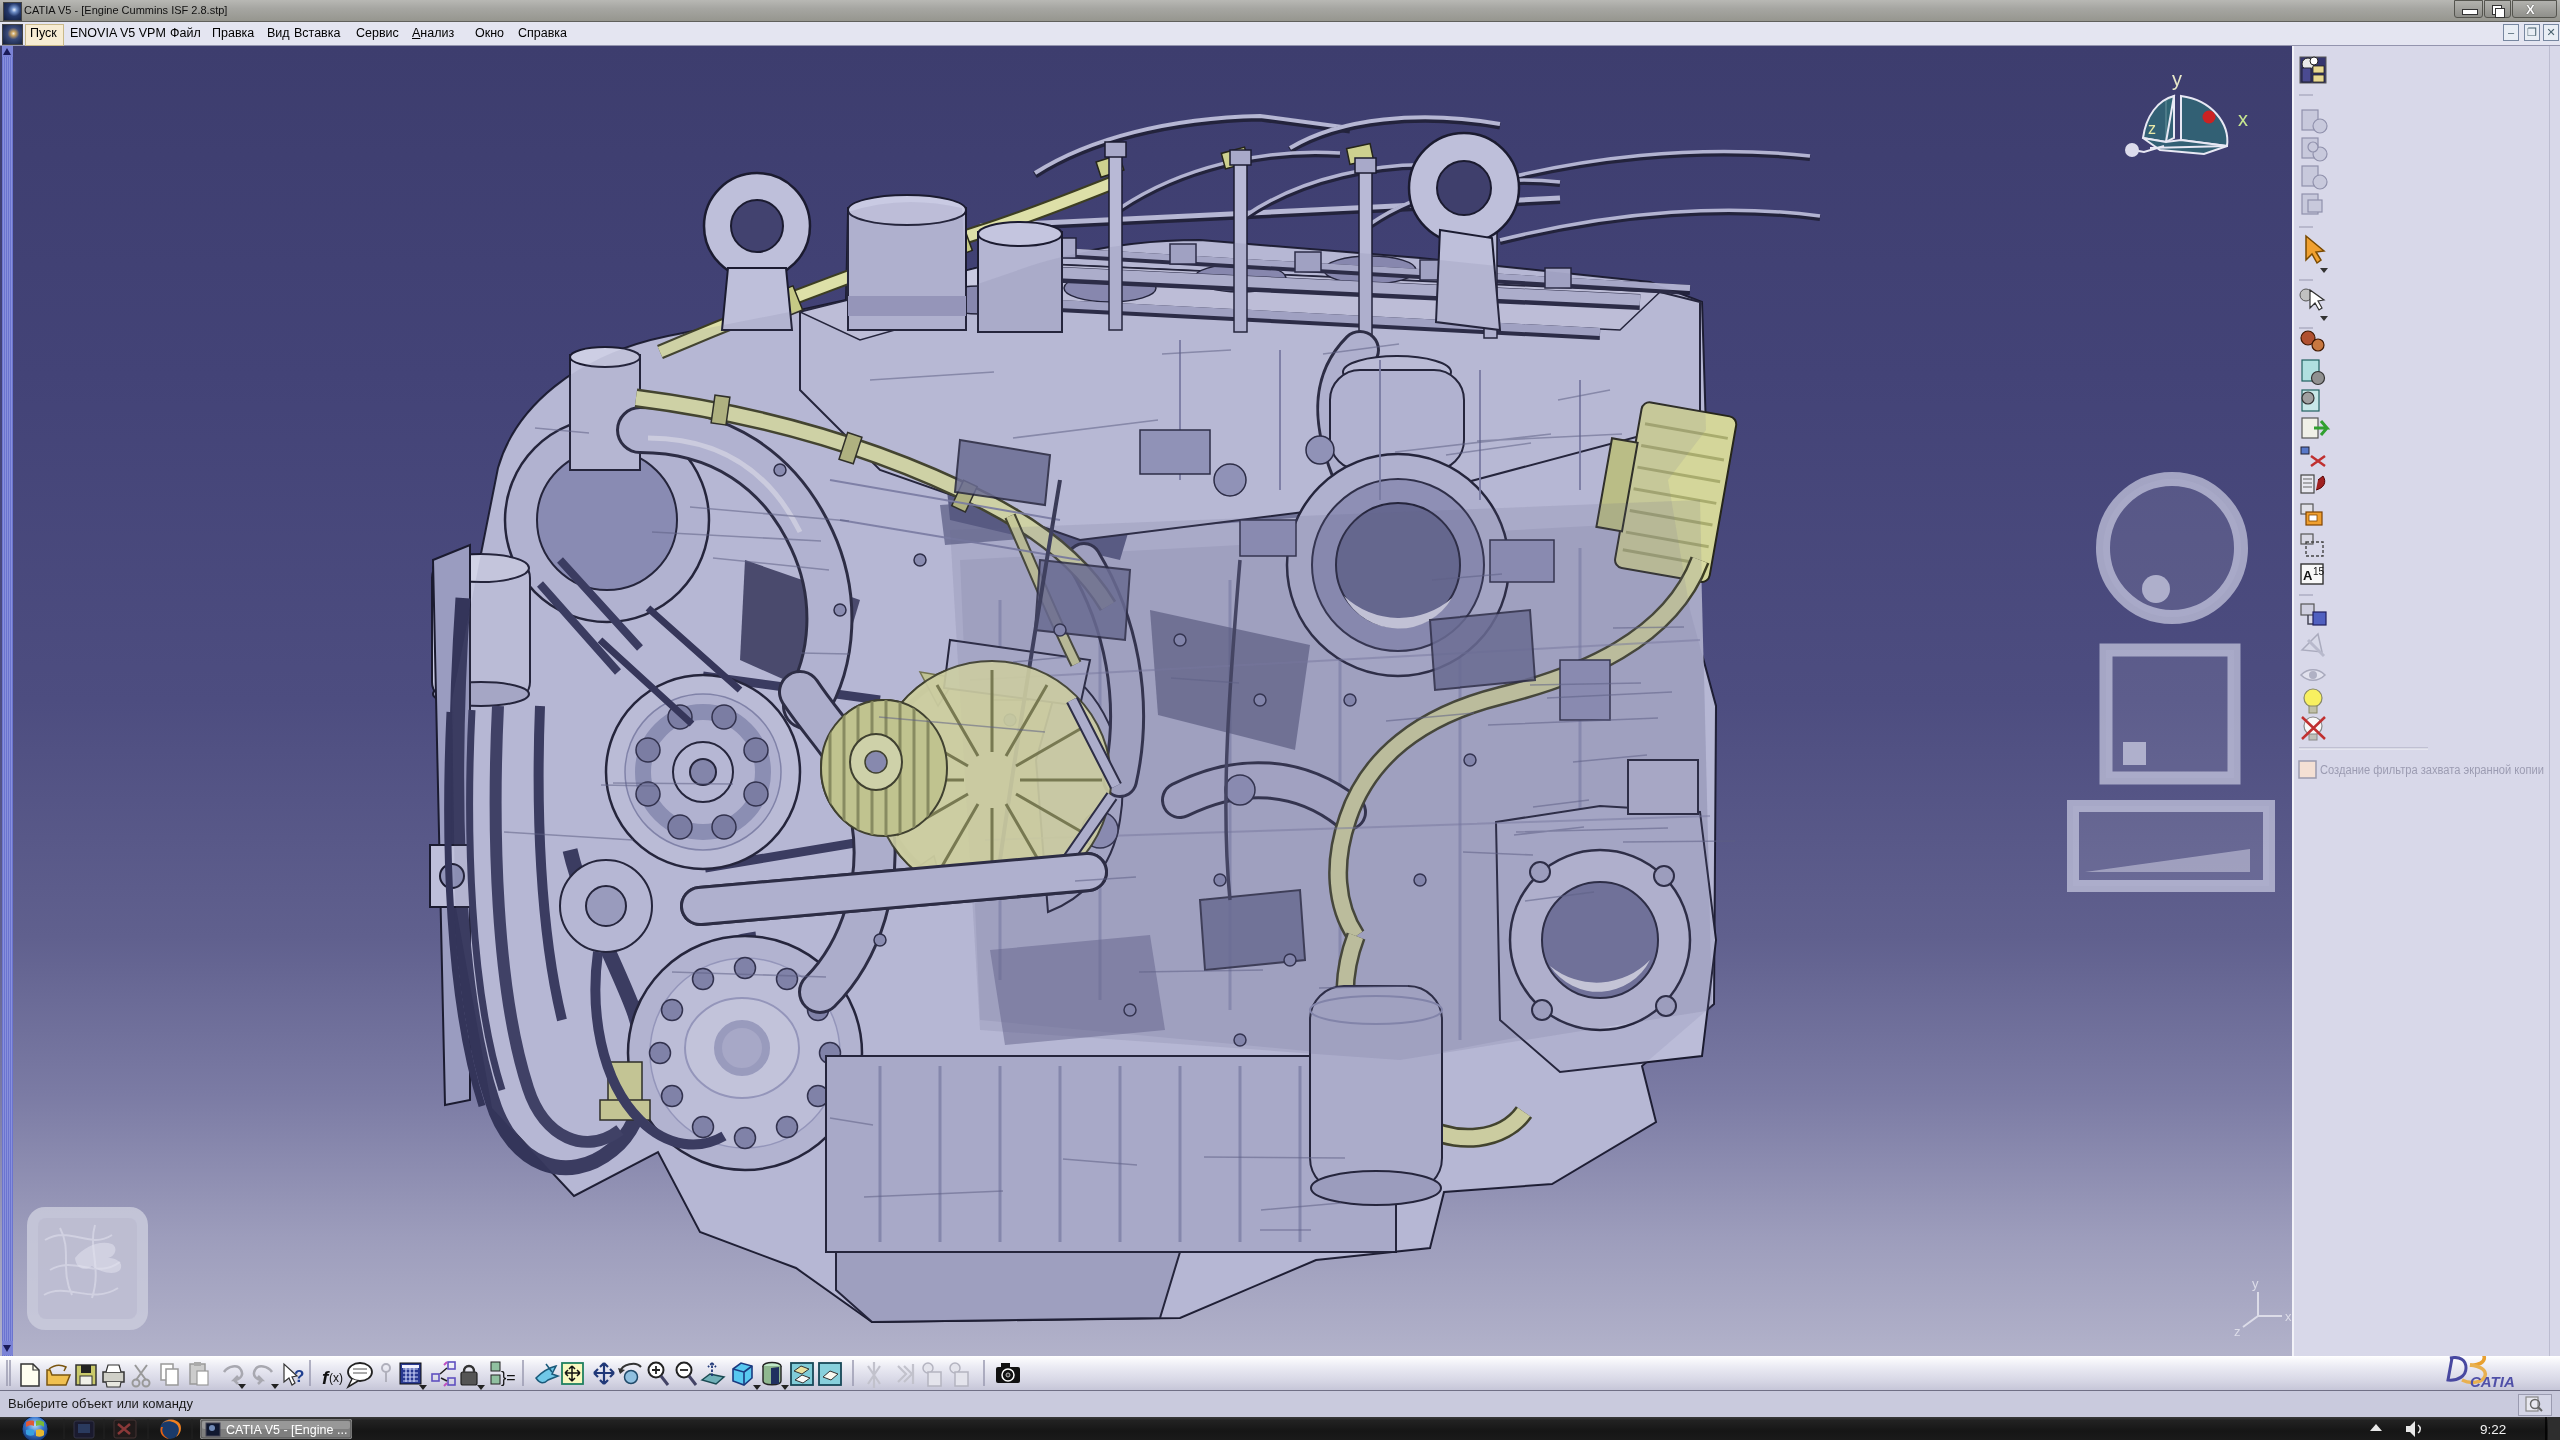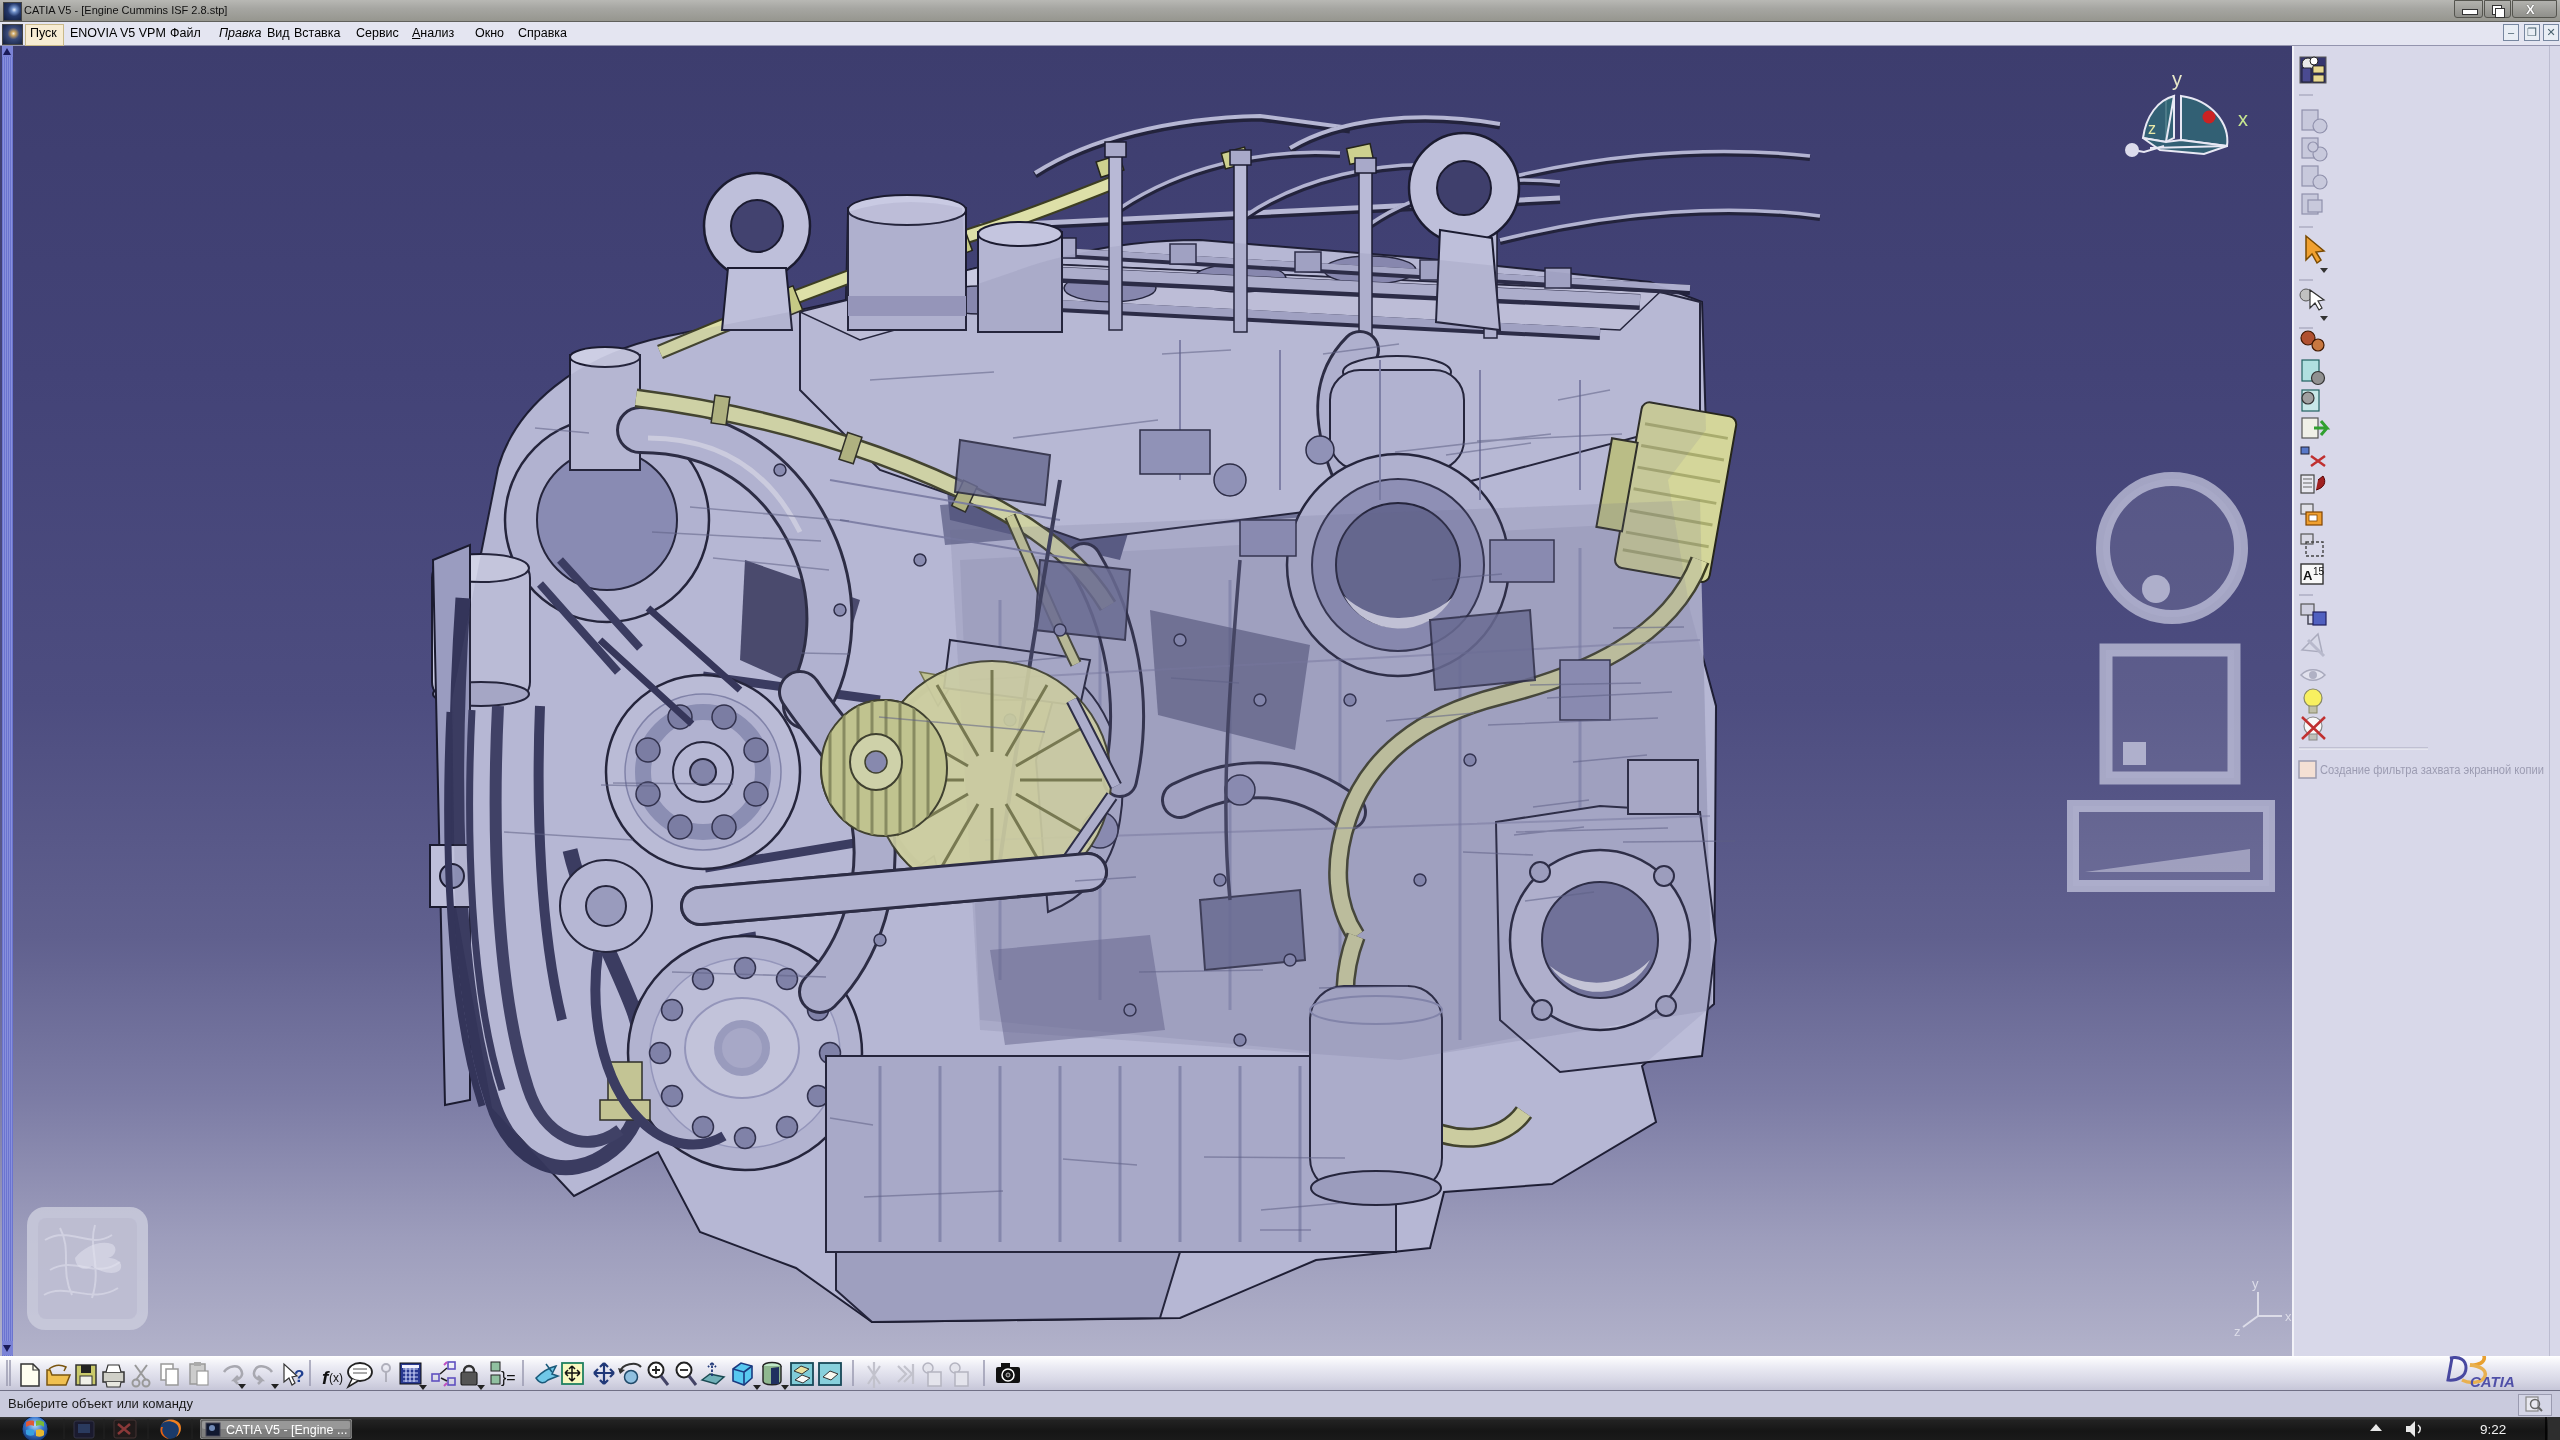--- a/index.html
+++ b/index.html
@@ -30,21 +30,21 @@
 <div class="abs" style="left:2492px;top:5px;width:8px;height:8px;background:#fff;border:1px solid #333;"></div>
 <div class="abs" style="left:2495px;top:8px;width:8px;height:8px;background:#fff;border:1px solid #333;"></div>
 <div class="abs" style="left:2526px;top:2px;color:#fff;font-size:13px;font-weight:bold;text-shadow:0 0 1px #000;">X</div>
 
 <div class="abs" id="menubar"></div>
 <div class="abs" style="left:2px;top:24px;width:19px;height:19px;background:radial-gradient(circle at 55% 45%, #f0e8d8 0%, #c8a060 15%, #3a4a7a 40%, #101c3a 100%);border:1px solid #444;"></div>
 <div class="abs" style="left:25px;top:24px;width:37px;height:20px;background:#f7ecd3;border:1px solid #c9b98a;"></div>
 <div class="menuitem" style="left:30px;">Пуск</div>
 <div class="menuitem" style="left:70px;">ENOVIA V5 VPM</div>
 <div class="menuitem" style="left:170px;">Файл</div>
-<div class="menuitem" style="left:219px;font-style:italic;">Правка</div>
+<div class="menuitem" style="left:212px;">Правка</div>
 <div class="menuitem" style="left:267px;">Вид</div>
 <div class="menuitem" style="left:294px;">Вставка</div>
 <div class="menuitem" style="left:356px;">Сервис</div>
 <div class="menuitem" style="left:412px;"><span style="text-decoration:underline">А</span>нализ</div>
 <div class="menuitem" style="left:475px;">Окно</div>
 <div class="menuitem" style="left:518px;">Справка</div>
 <div class="mdibtn" style="left:2503px;">–</div>
 <div class="mdibtn" style="left:2524px;">❐</div>
 <div class="mdibtn" style="left:2543px;">✕</div>
 

